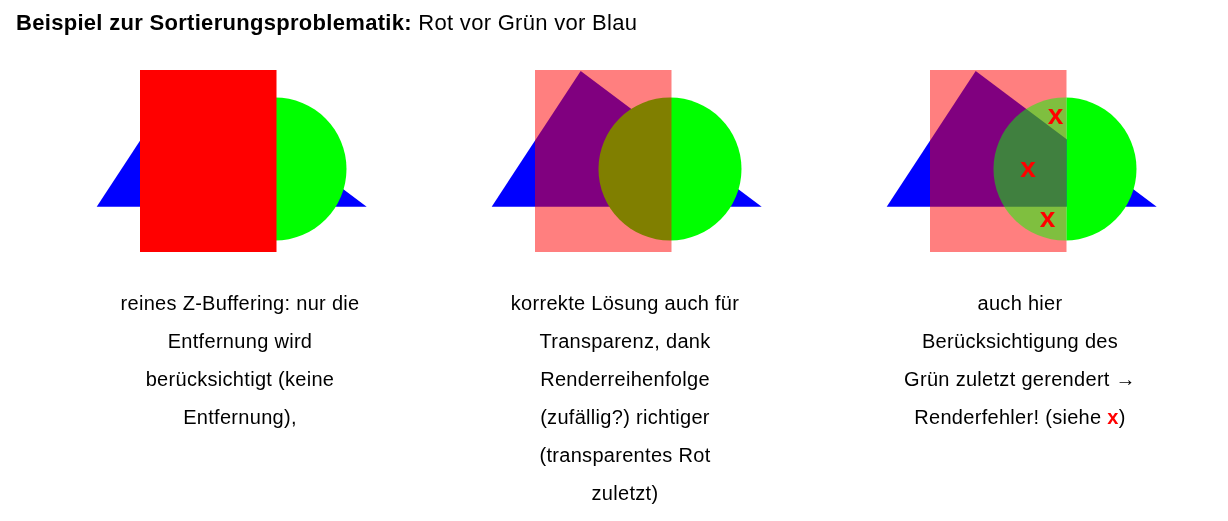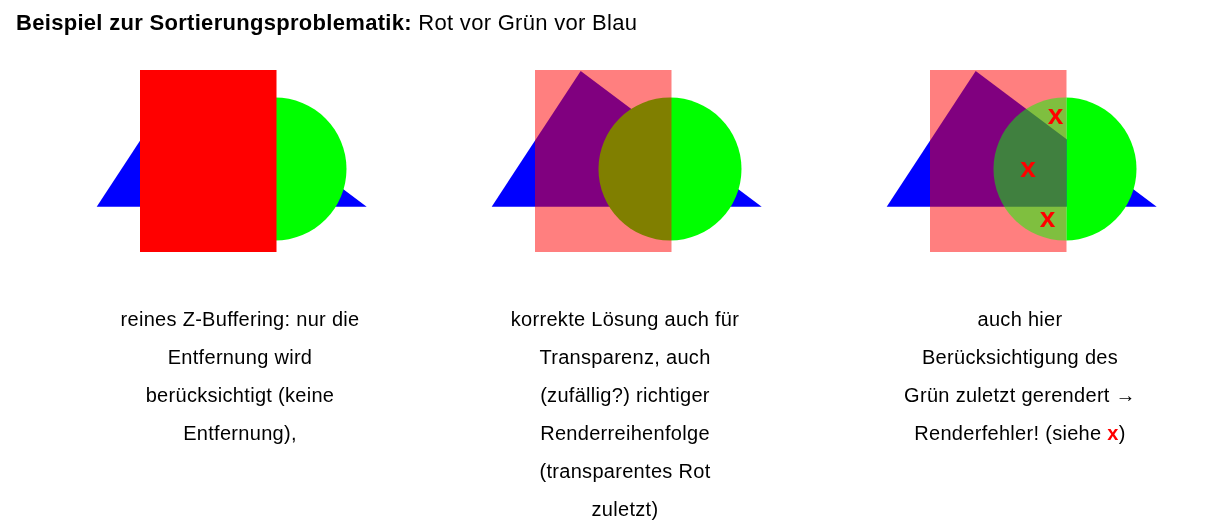--- a/index.html
+++ b/index.html
@@ -27,21 +27,21 @@
     position: absolute;
     top: 62px;
     width: 340px;
     height: 200px;
   }
   .figure.f1 { left: 60px; }
   .figure.f2 { left: 455px; }
   .figure.f3 { left: 850px; }
   .caption {
     position: absolute;
-    top: 300px;
+    top: 284px;
     width: 400px;
     text-align: center;
     font-size: 20px;
     line-height: 38px;
     letter-spacing: 0.3px;
   }
   .caption.c1 { left: 40px; }
   .caption.c2 { left: 425px; text-align: center; }
   .caption.c3 { left: 820px; }
   .math-alpha {
@@ -98,23 +98,23 @@
 
   <div class="caption c1">
     <div>reines Z-Buffering: nur die</div>
     <div>Entfernung wird</div>
     <div>berücksichtigt (keine</div>
     <div>Entfernung),</div>
   </div>
 
   <div class="caption c2">
     <div>korrekte Lösung auch für</div>
-    <div>Transparenz, auch</div>
+    <div>Transparenz, dank</div>
+    <div>Renderreihenfolge</div>
     <div>(zufällig?) richtiger</div>
-    <div>Renderreihenfolge</div>
     <div>(transparentes Rot</div>
     <div>zuletzt)</div>
   </div>
 
   <div class="caption c3">
     <div>auch hier</div>
     <div>Berücksichtigung des</div>
     <div>Grün zuletzt gerendert →</div>
     <div><span>Renderfehler! (siehe </span><span class="red-x">x</span><span>)</span></div>
   </div>

